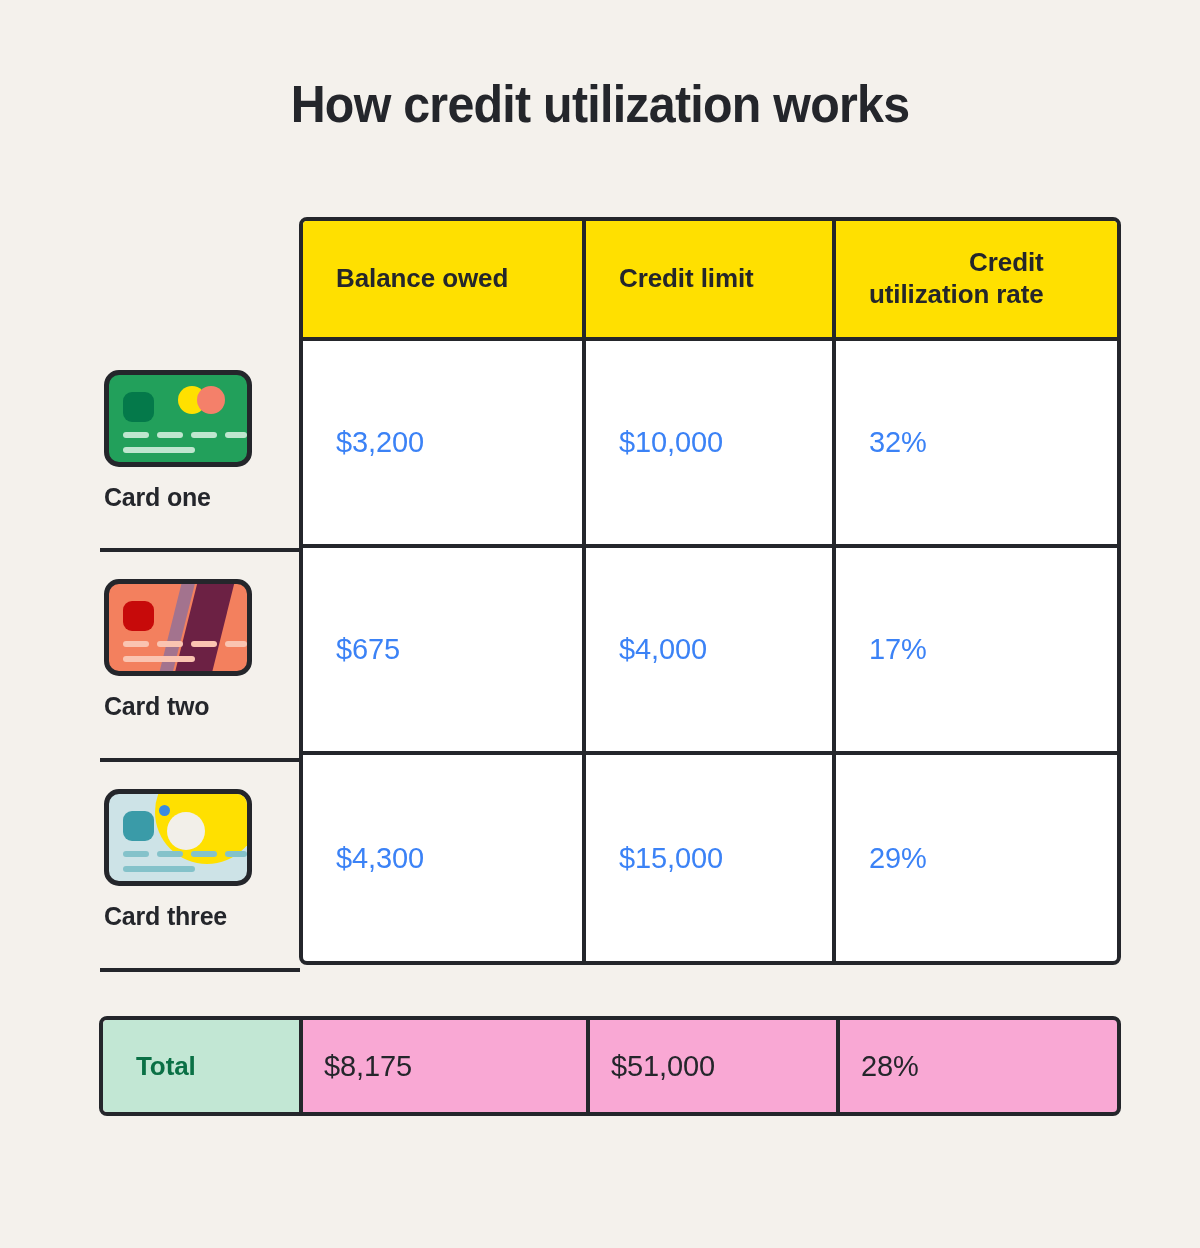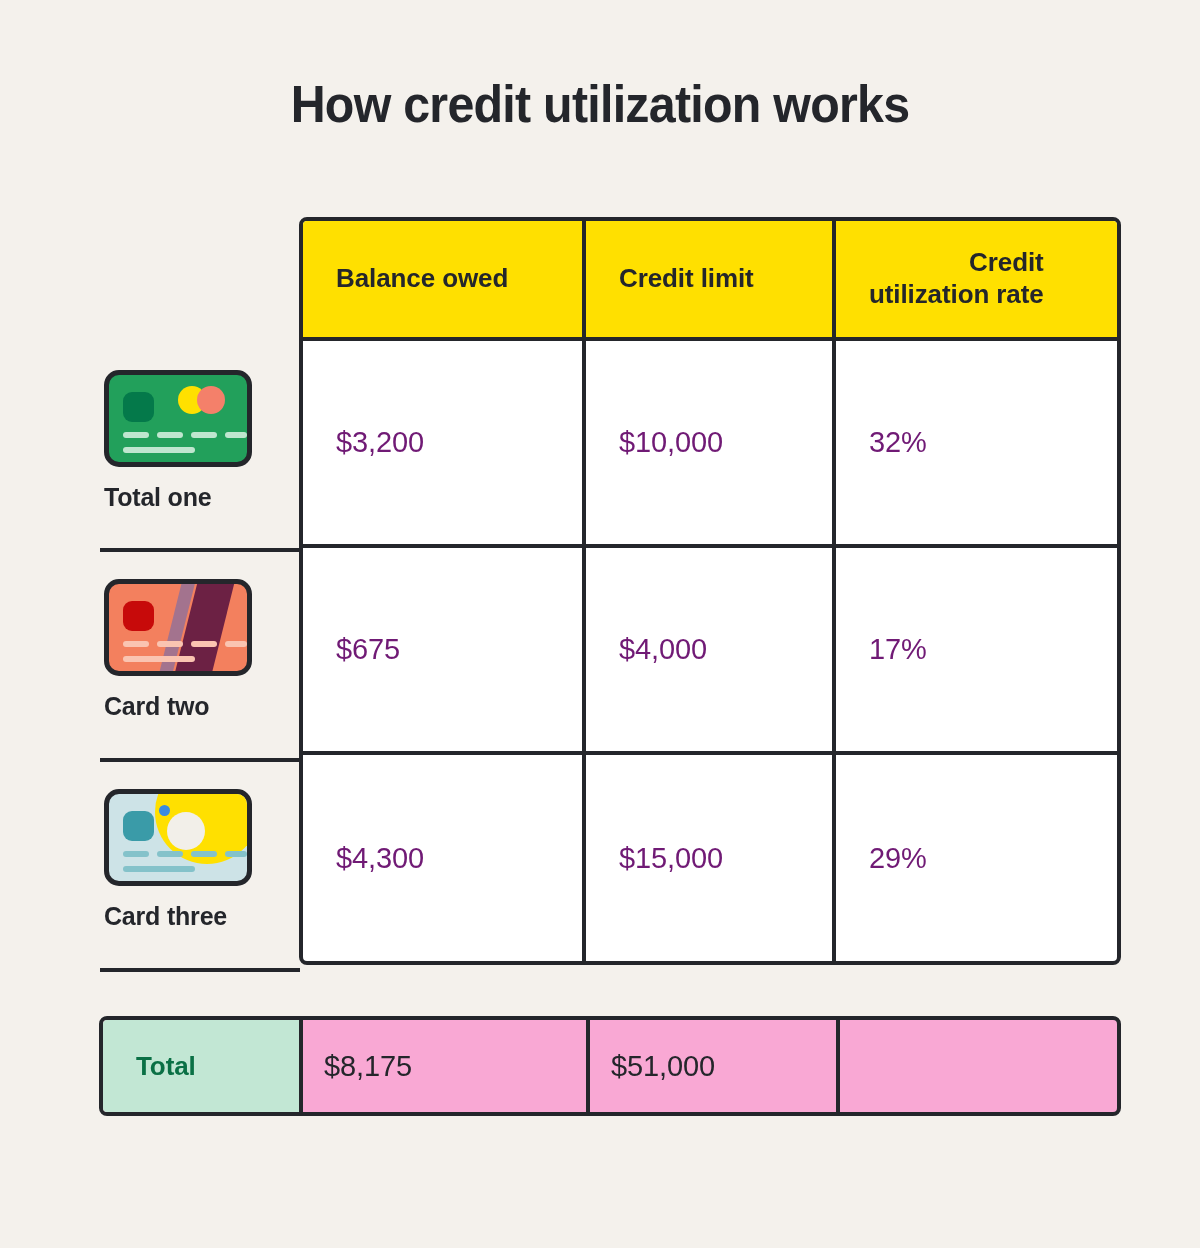--- a/index.html
+++ b/index.html
@@ -193,21 +193,21 @@
     font-weight: 700;
     letter-spacing: -0.1px;
     line-height: 1.22;
     color: #24262B;
     align-items: center;
   }
   .head .tcell span { display: block; }
   .body .tcell {
     font-size: 29px;
     font-weight: 400;
-    color: #701a75;
+    color: #3b82f6;
     letter-spacing: -0.1px;
   }
 
   
   .total {
     position: absolute;
     left: 99px;
     top: 1016px;
     width: 1022px;
     height: 100px;
@@ -258,21 +258,21 @@
       <div class="card-art c1">
         <div class="chip"></div>
         <div class="circ-y"></div>
         <div class="circ-o"></div>
         <div class="dash d1"></div>
         <div class="dash d2"></div>
         <div class="dash d3"></div>
         <div class="dash d4"></div>
         <div class="bar"></div>
       </div>
-      <div class="label-text">Total one</div>
+      <div class="label-text">Card one</div>
     </div>
 
     <div class="label-cell r2">
       <div class="card-art c2">
         <div class="stripe-thin"></div>
         <div class="stripe-wide"></div>
         <div class="chip"></div>
         <div class="dash d1"></div>
         <div class="dash d2"></div>
         <div class="dash d3"></div>
@@ -329,15 +329,16 @@
       <div class="tcell c-lim">$15,000</div>
       <div class="tcell c-rate">29%</div>
     </div>
 
   </div>
 
   <div class="total">
     <div class="tot-label">Total</div>
     <div class="tot-cell t-bal">$8,175</div>
     <div class="tot-cell t-lim">$51,000</div>
+    <div class="tot-cell t-rate">28%</div>
   </div>
 
 </div>
 
 </body></html>

